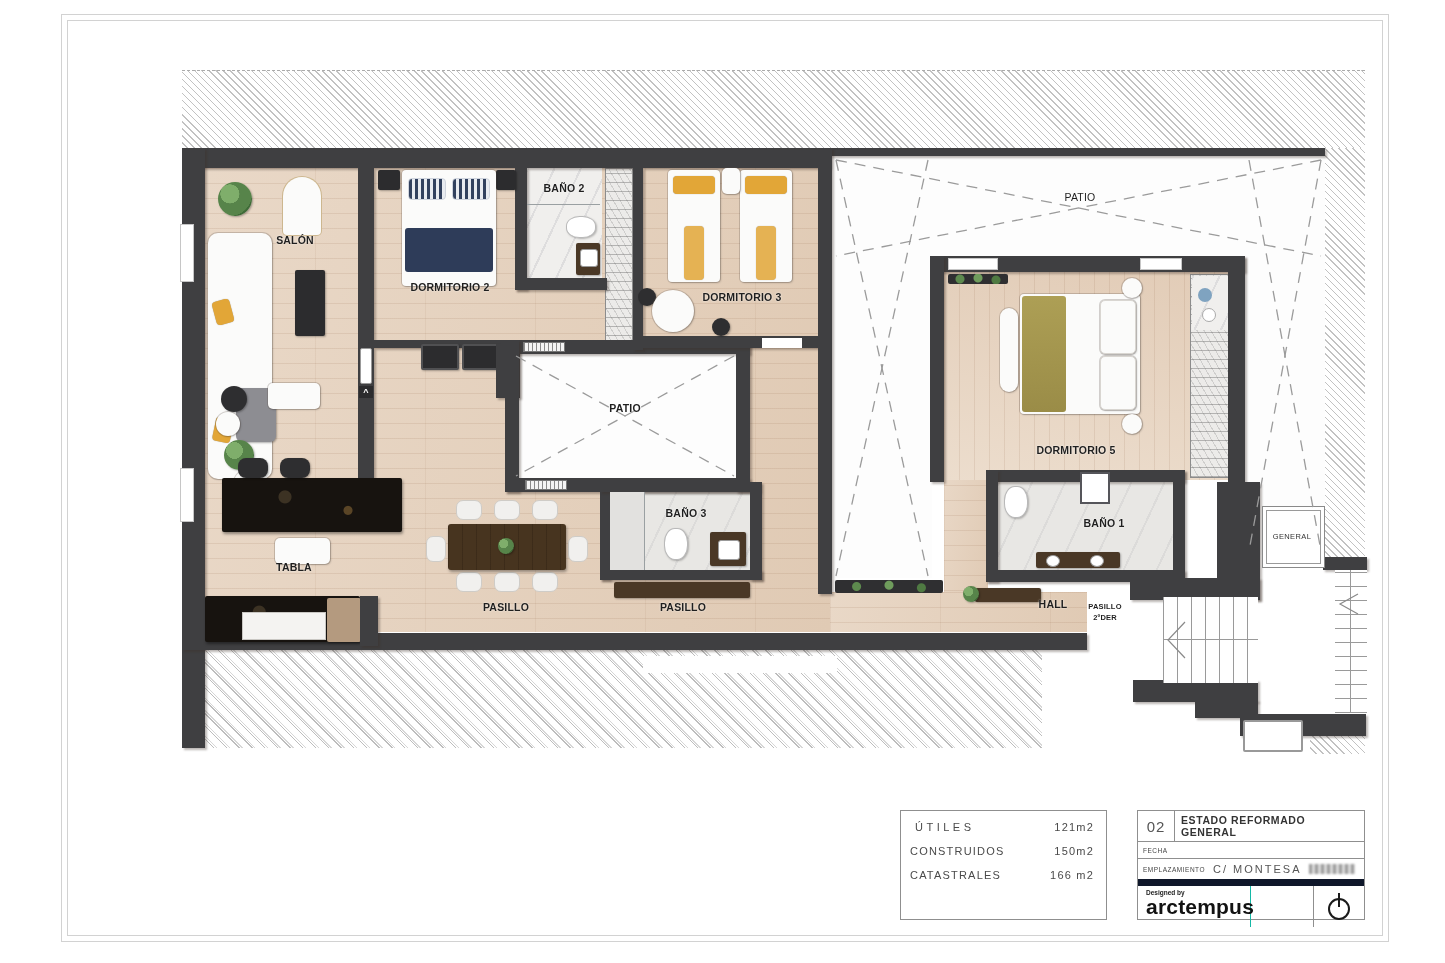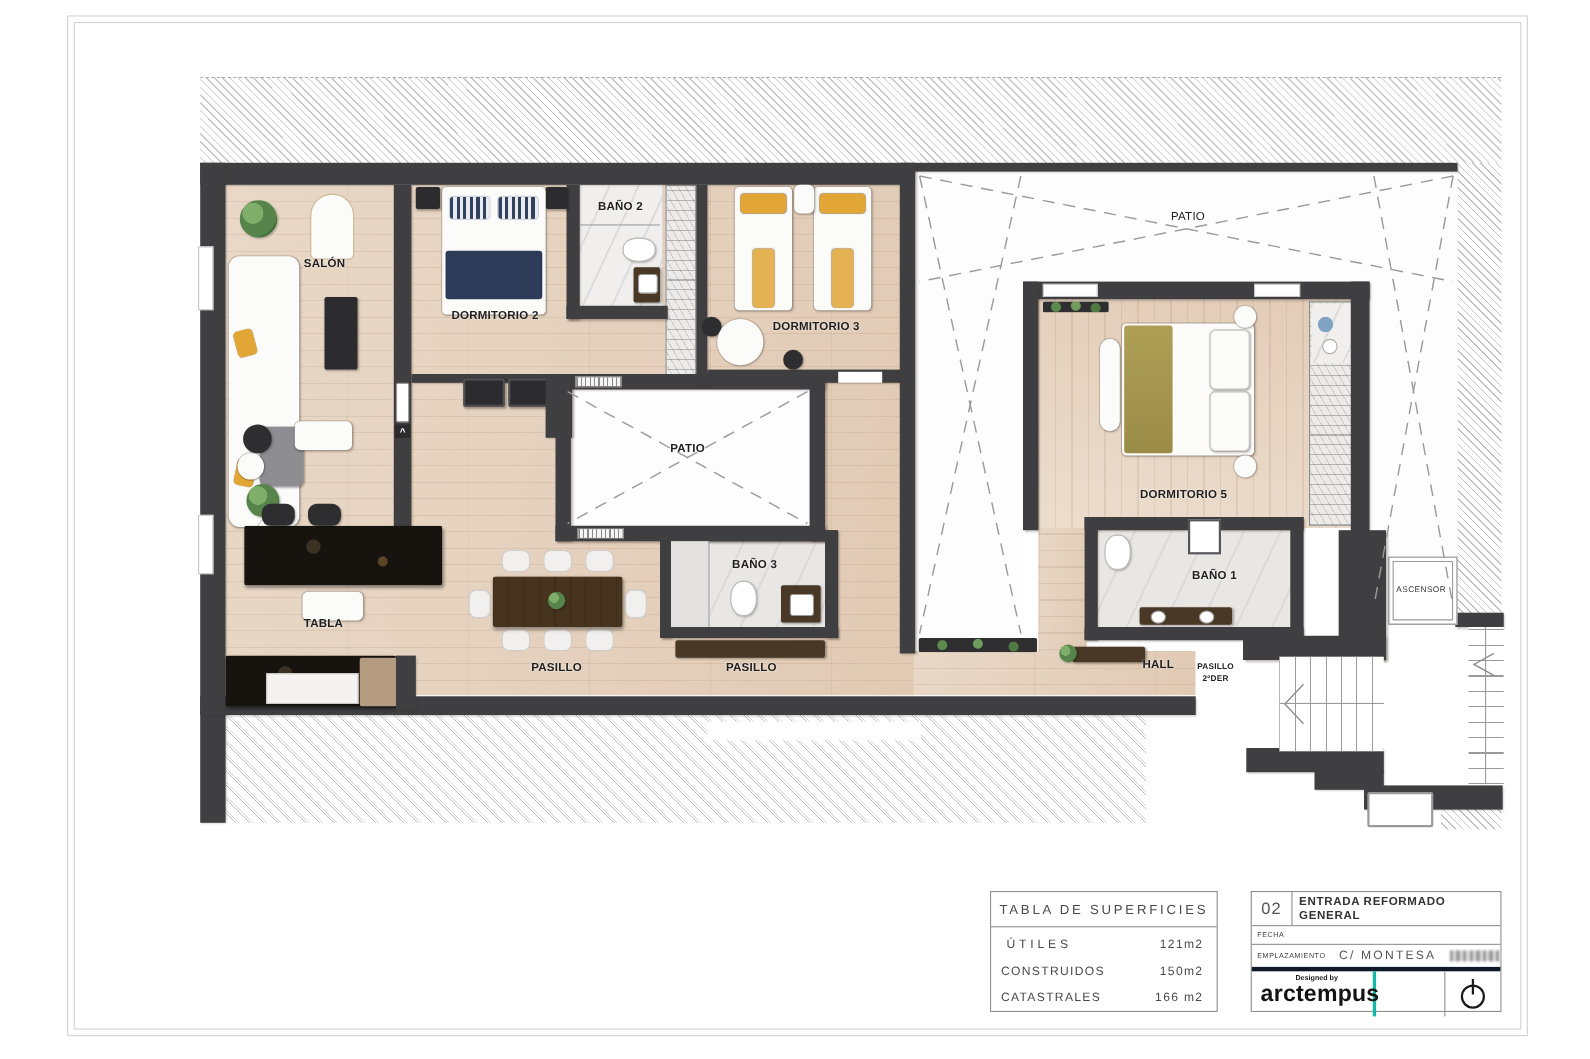--- a/index.html
+++ b/index.html
@@ -73,27 +73,27 @@
   .stable .rw .lab.wide{letter-spacing:3.5px;padding-left:5px;}
   
   .tblock{position:absolute;left:1137px;top:810px;width:228px;height:110px;border:1px solid #8f8f8f;background:#fff;
           box-sizing:border-box;color:#333;}
   .tb-r1{display:flex;height:30px;border-bottom:1px solid #8f8f8f;}
   .tb-num{width:36px;border-right:1px solid #8f8f8f;display:flex;align-items:center;justify-content:center;
           font-size:15px;letter-spacing:1px;color:#555;}
   .tb-title{flex:1;display:flex;align-items:center;padding-left:6px;font-size:10.5px;font-weight:700;letter-spacing:.6px;}
   .tb-r2{height:16px;border-bottom:1px solid #8f8f8f;display:flex;align-items:center;padding-left:5px;
          font-size:6.5px;letter-spacing:.5px;color:#444;}
-  .tb-r3{height:20px;border-bottom:4px solid #0f172a;display:flex;align-items:center;padding-left:5px;gap:8px;
-         font-size:6.5px;letter-spacing:.5px;color:#444;justify-content:space-between;}
+  .tb-r3{height:20px;border-bottom:7px solid #0f172a;display:flex;align-items:center;padding-left:5px;gap:8px;
+         font-size:6.5px;letter-spacing:.5px;color:#444;}
   .tb-r3 .val{font-size:11px;letter-spacing:2px;color:#555;}
   .redact{display:inline-block;width:46px;height:10px;filter:blur(1.2px);
           background:repeating-linear-gradient(90deg,#9a9a9a 0 3px,#dcdcdc 3px 6px);}
   .tb-r4{display:flex;height:41px;}
-  .tb-logo{width:113px;border-right:3px solid #14b8a6;padding:3px 0 0 8px;box-sizing:border-box;text-align:center;}
+  .tb-logo{width:113px;border-right:1px solid #14b8a6;padding:3px 0 0 8px;box-sizing:border-box;}
   .tb-logo .by{font-size:6.5px;font-weight:700;color:#222;}
   .tb-logo .brand{font-size:21px;font-weight:700;letter-spacing:.2px;color:#121212;line-height:1.05;}
   .tb-mid{width:62px;border-right:1px solid #8f8f8f;}
   .tb-icon{flex:1;display:flex;align-items:center;justify-content:center;}
 </style>
 </head>
 <body>
 
 <div id="sheet">
 
@@ -294,44 +294,43 @@
   <span class="rlabel" style="left:1080px;top:197px;font-weight:400;">PATIO</span>
   <span class="rlabel" style="left:1076px;top:450px;">DORMITORIO 5</span>
   <span class="rlabel" style="left:1104px;top:523px;">BAÑO 1</span>
   <span class="rlabel" style="left:294px;top:567px;">TABLA</span>
   <span class="rlabel" style="left:506px;top:607px;">PASILLO</span>
   <span class="rlabel" style="left:683px;top:607px;">PASILLO</span>
   <span class="rlabel" style="left:686px;top:513px;">BAÑO 3</span>
   <span class="rlabel" style="left:1053px;top:604px;">HALL</span>
   <span class="rlabel sm" style="left:1105px;top:606px;">PASILLO</span>
   <span class="rlabel sm" style="left:1105px;top:617px;">2ºDER</span>
-  <span class="rlabel xs" style="left:1292px;top:536px;">ASCENSOR</span>
+  <span class="rlabel xs" style="left:1292px;top:536px;">GENERAL</span>
 
   <div class="stable">
-    <div class="hd">TABLA DE SUPERFICIES</div>
     <div style="padding-top:4px;">
       <div class="rw">
         <span class="lab wide">ÚTILES</span>
         <span class="val">121m2</span>
       </div>
       <div class="rw">
         <span class="lab">CONSTRUIDOS</span>
         <span class="val">150m2</span>
       </div>
       <div class="rw">
         <span class="lab">CATASTRALES</span>
         <span class="val">166 m2</span>
       </div>
     </div>
   </div>
 
   <div class="tblock">
     <div class="tb-r1">
       <div class="tb-num">02</div>
-      <div class="tb-title">ENTRADA REFORMADO GENERAL</div>
+      <div class="tb-title">ESTADO REFORMADO GENERAL</div>
     </div>
     <div class="tb-r2">
       <span>FECHA</span>
     </div>
     <div class="tb-r3">
       <span>EMPLAZAMIENTO</span>
       <span class="val">C/ MONTESA</span>
       <span class="redact"></span>
     </div>
     <div class="tb-r4">

